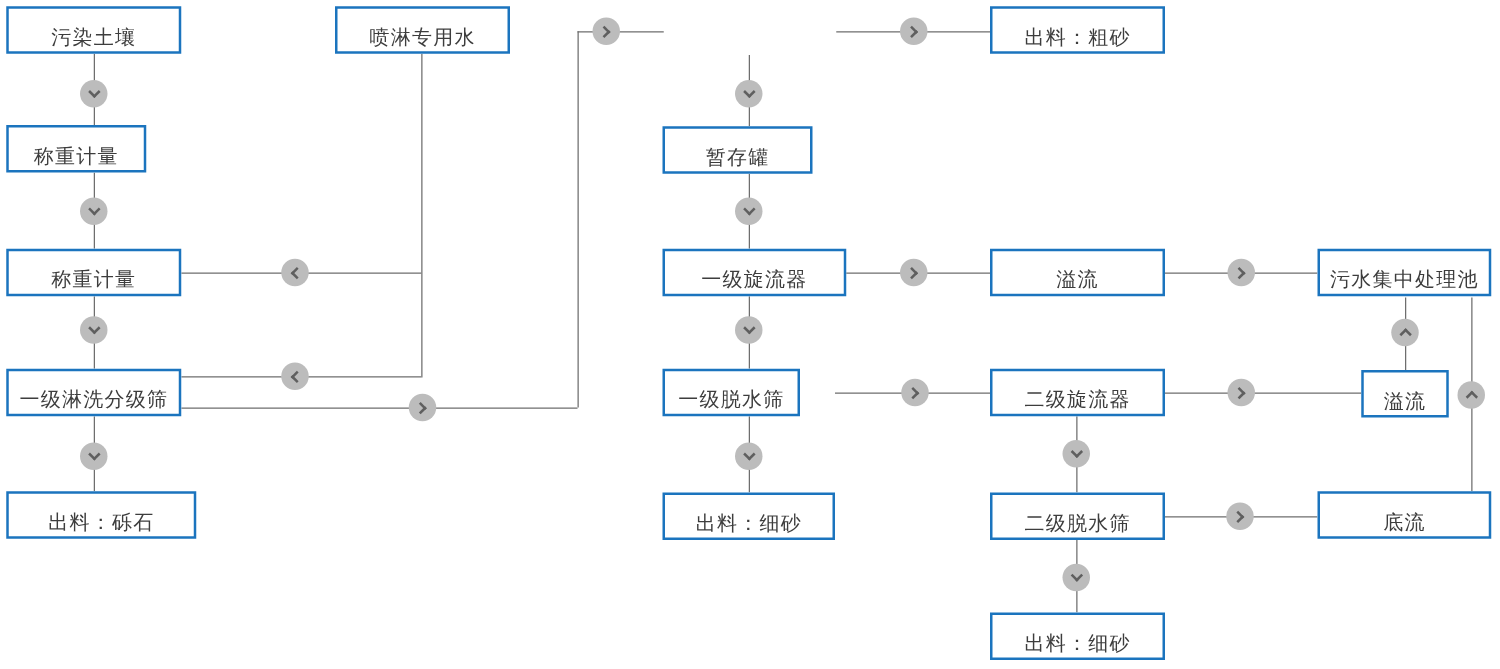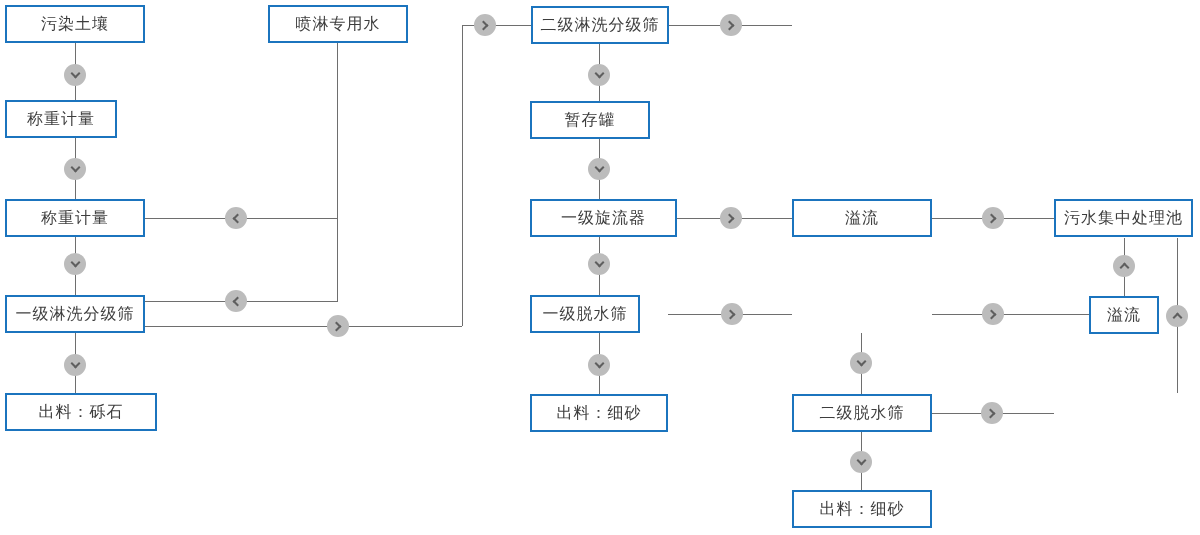--- a/index.html
+++ b/index.html
@@ -3,21 +3,21 @@
 <meta charset="utf-8">
 <style>
   html,body{margin:0;padding:0;background:#fff;}
   .canvas{
     position:relative;width:1200px;height:535px;background:var(--background,#ffffff);
     font-family:"Liberation Sans","DejaVu Sans",sans-serif;overflow:hidden;
   }
   .node{
     position:absolute;height:38px;box-sizing:border-box;
     border:2px solid var(--box-border,#1b74be);background:var(--box-fill,#ffffff);
-    display:flex;align-items:center;justify-content:center;z-index:3;
+    display:flex;align-items:flex-end;justify-content:center;z-index:3;
   }
   .node-label{
     font-size:16px;color:var(--box-text,#3d3d3d);white-space:nowrap;letter-spacing:1px;
   }
   
   #n0{left:5px;top:5px;width:140px}
   #n1{left:5px;top:100px;width:112px}
   #n2{left:5px;top:199px;width:140px}
   #n3{left:5px;top:295px;width:140px}
   #n4{left:5px;top:393px;width:152px}
@@ -163,44 +163,50 @@
     </div>
   <div class="node" id="n3">
       <span class="node-label">一级淋洗分级筛</span>
     </div>
   <div class="node" id="n4">
       <span class="node-label">出料：砾石</span>
     </div>
   <div class="node" id="n5">
       <span class="node-label">喷淋专用水</span>
     </div>
-  <div class="node" id="n6">
-      <span class="node-label">二级淋洗分级筛</span>
-    </div>
   <div class="node" id="n7">
       <span class="node-label">暂存罐</span>
     </div>
   <div class="node" id="n8">
       <span class="node-label">一级旋流器</span>
     </div>
   <div class="node" id="n9">
       <span class="node-label">一级脱水筛</span>
     </div>
   <div class="node" id="n10">
       <span class="node-label">出料：细砂</span>
     </div>
+  <div class="node" id="n11">
+      <span class="node-label">出料：粗砂</span>
+    </div>
   <div class="node" id="n12">
       <span class="node-label">溢流</span>
     </div>
+  <div class="node" id="n13">
+      <span class="node-label">二级旋流器</span>
+    </div>
   <div class="node" id="n14">
       <span class="node-label">二级脱水筛</span>
     </div>
   <div class="node" id="n15">
       <span class="node-label">出料：细砂</span>
     </div>
   <div class="node" id="n16">
       <span class="node-label">污水集中处理池</span>
     </div>
   <div class="node" id="n17">
       <span class="node-label">溢流</span>
     </div>
+  <div class="node" id="n18">
+      <span class="node-label">底流</span>
+    </div>
 
 </div>
 
 </body></html>

